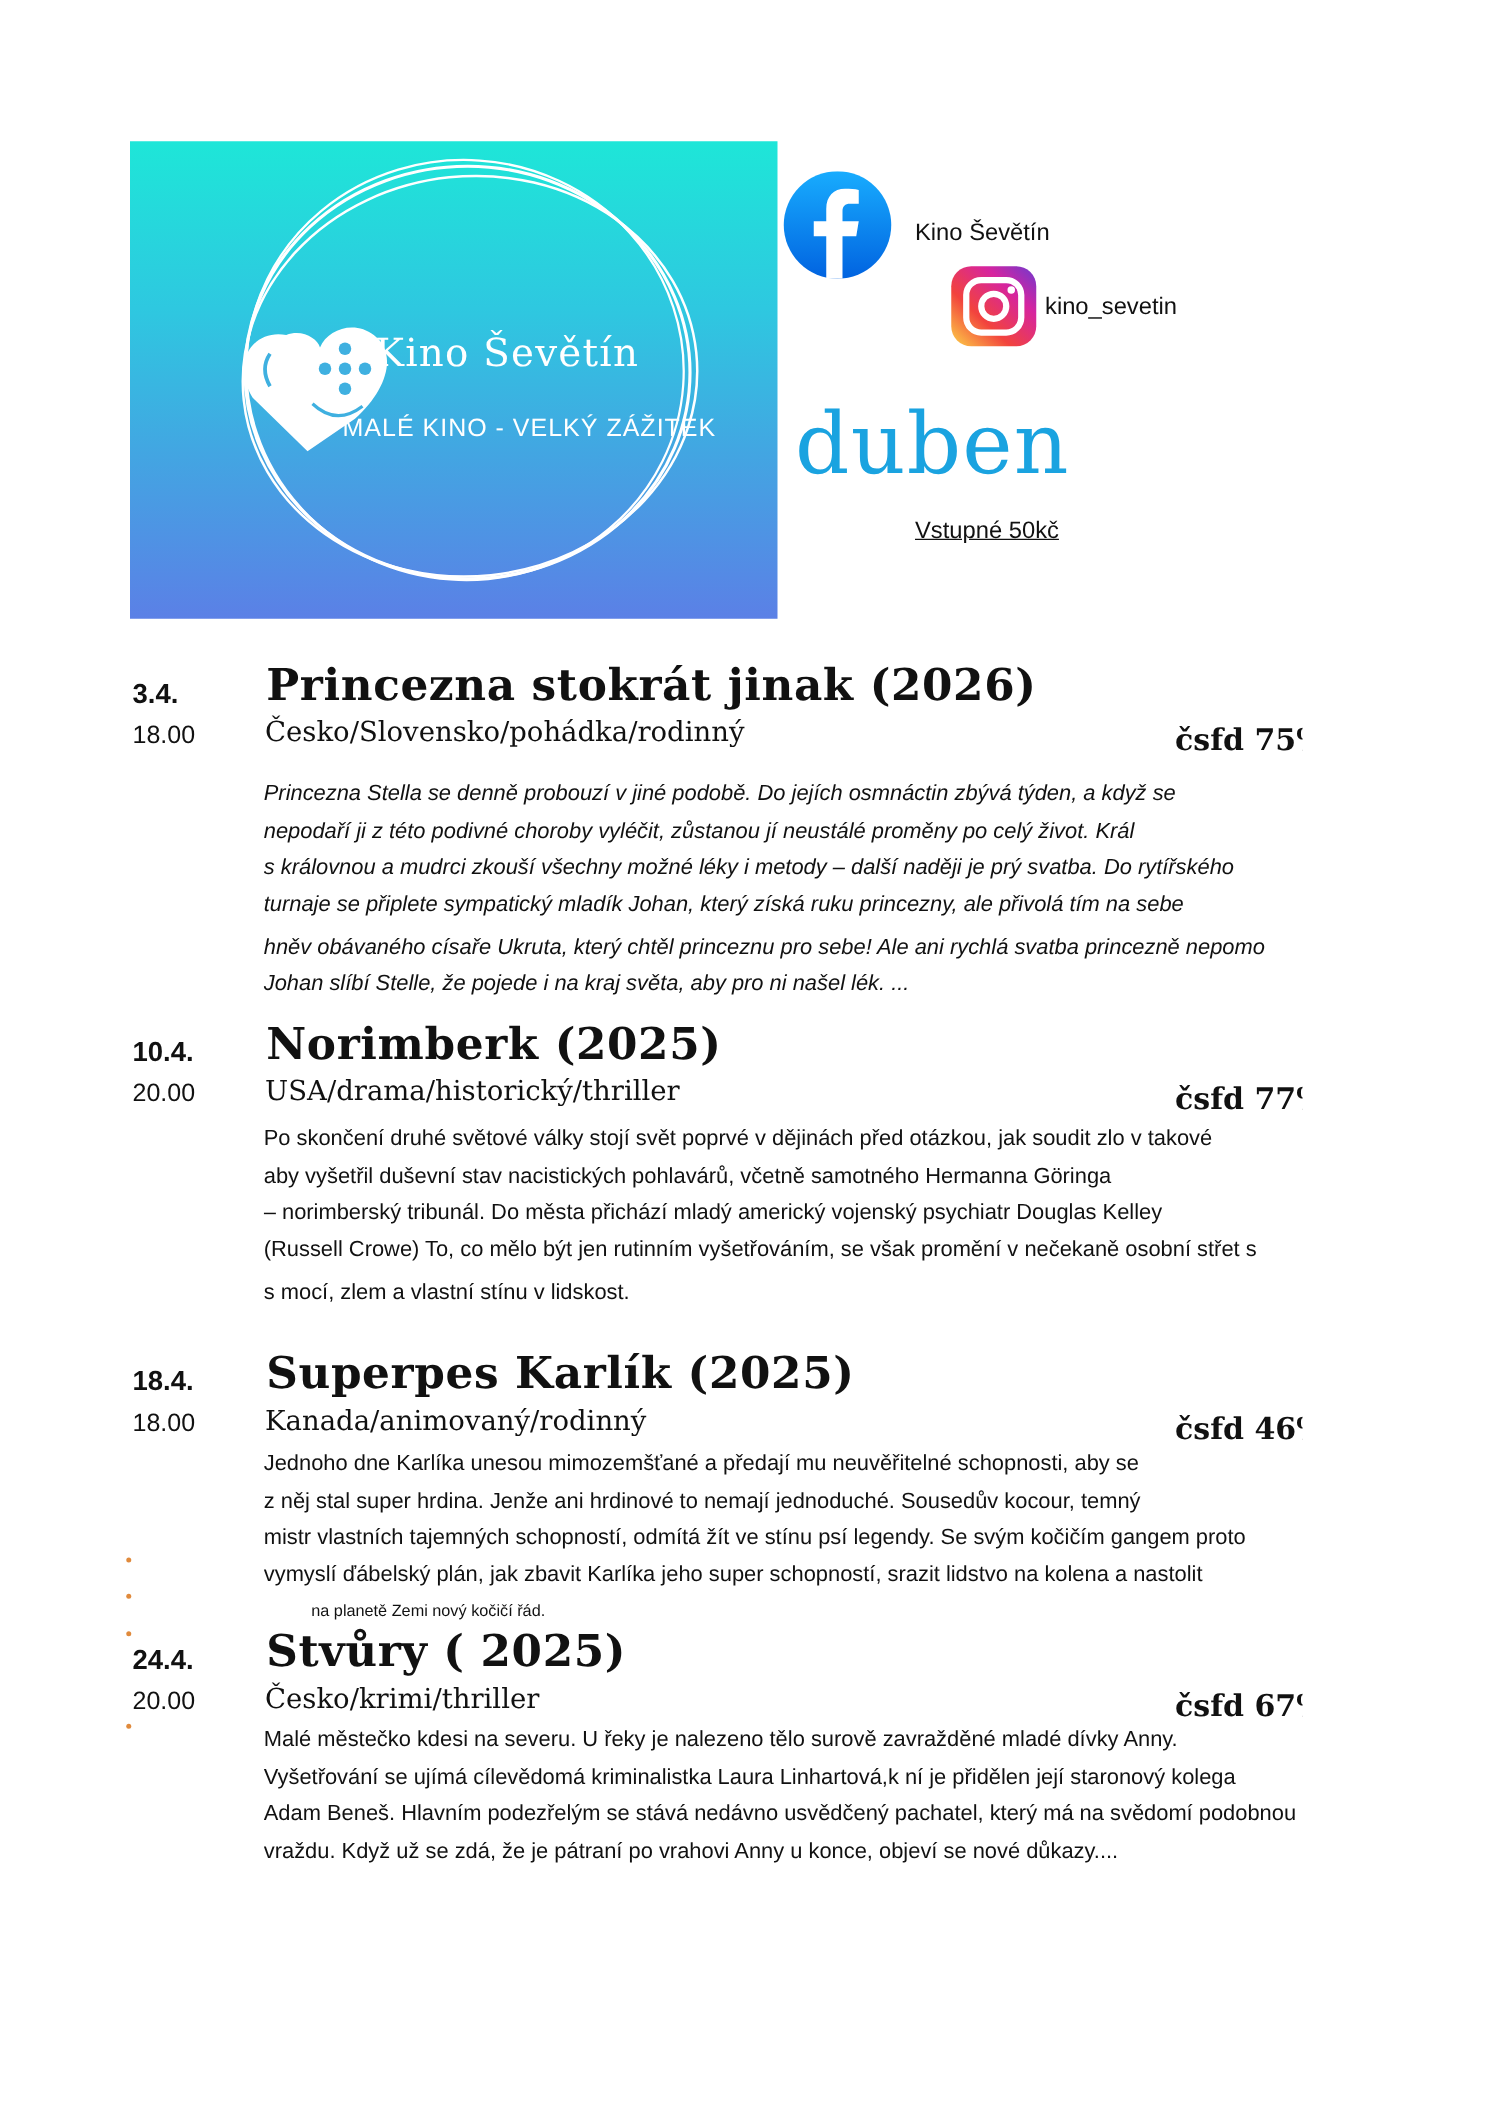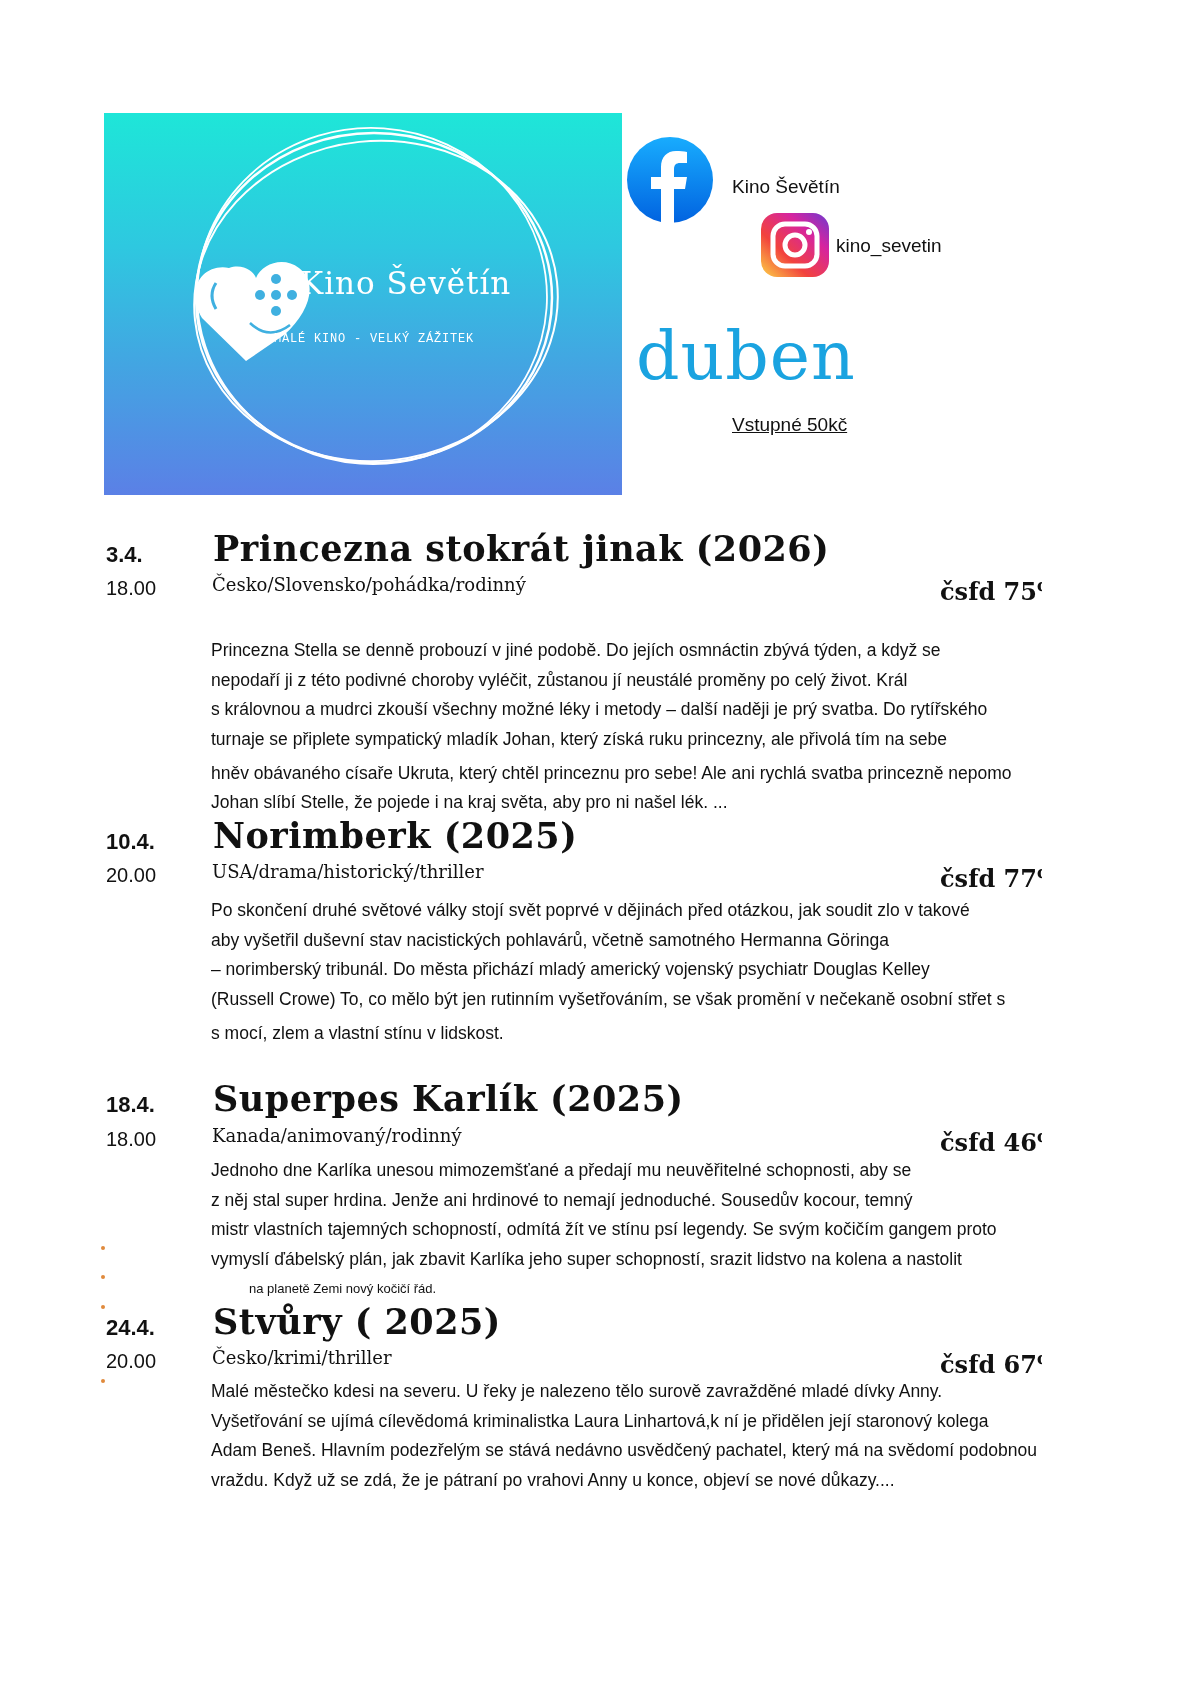--- a/index.html
+++ b/index.html
@@ -1,31 +1,31 @@
 <!DOCTYPE html>
 <html><head>
 <meta charset="utf-8">
 <style>
   html, body { margin:0; padding:0; background:#ffffff; }
   body { width:1191px; height:1684px; position:relative; overflow:hidden; font-family:"Liberation Sans", sans-serif; color:#111; }
   .abs { position:absolute; }
   .logo { left:104px; top:113px; width:518px; height:382px; background:linear-gradient(180deg,#1ee6d8 0%,#2ec8e0 35%,#42a6e2 65%,#5b80e6 100%); overflow:hidden; }
   .logo svg { position:absolute; left:0; top:0; }
   .logo-title { position:absolute; left:196px; top:152px; color:#fff; font-family:"DejaVu Serif", serif; font-size:31px; letter-spacing:1px; white-space:nowrap; }
-  .logo-sub { position:absolute; left:170px; top:219px; color:#fff; font-family:Liberation Mono, monospace; font-size:12px; letter-spacing:0.8px; white-space:nowrap; }
+  .logo-sub { position:absolute; left:170px; top:219px; color:#fff; font-family:Liberation Sans, sans-serif; font-size:20px; letter-spacing:0.8px; white-space:nowrap; }
   .fb-icon { left:624px; top:137px; width:92px; height:86px; }
   .fb-text { left:732px; top:176px; font-size:19px; font-family:"Liberation Sans", sans-serif; color:#111; }
   .ig-icon { left:760px; top:212px; width:70px; height:66px; }
   .ig-text { left:836px; top:235px; font-size:19px; color:#111; }
   .month { left:636px; top:316px; font-family:"DejaVu Serif", serif; font-size:68px; color:#1aa3e0; letter-spacing:1px; }
   .price { left:732px; top:414px; font-size:19px; color:#111;text-decoration:underline; }
   .date { left:106px; font-family:"Liberation Sans", sans-serif; font-weight:bold; font-size:22px; }
   .time { left:106px; font-size:20px; }
   .title { left:213px; font-family:"DejaVu Serif", serif; font-weight:bold; font-size:35px; white-space:nowrap; letter-spacing:0.5px; }
-  .genre { left:212px; font-family:"DejaVu Serif", serif; font-size:18px; white-space:nowrap; }
+  .genre { left:212px; font-family:"DejaVu Serif", serif; font-size:22px; white-space:nowrap; }
   .csfd { left:940px; font-family:"DejaVu Serif", serif; font-weight:bold; font-size:24px; white-space:nowrap; width:102px; overflow:hidden; }
   .desc { left:211px; width:830px; overflow:hidden; }
   .desc .line { display:block; white-space:nowrap; font-size:17.5px; height:29.5px; line-height:29.5px; font-family:"Liberation Sans", sans-serif; }
   .desc .line.small { font-size:13px;margin-left:38px; }
   .dot { width:4px; height:4px; border-radius:50%; background:#e08a3c; left:101px; }
 </style>
 </head>
 <body>
 
 <div class="abs logo">
@@ -81,21 +81,21 @@
 
 <div class="abs month">duben</div>
 <div class="abs price">Vstupné 50kč</div>
 
 <div>
   <div class="abs date" style="top:542px;">3.4.</div>
   <div class="abs title" style="top:528px;">Princezna stokrát jinak (2026)</div>
   <div class="abs time" style="top:577px;">18.00</div>
   <div class="abs genre" style="top:574px;">Česko/Slovensko/pohádka/rodinný</div>
   <div class="abs csfd" style="top:577px;">čsfd 75%</div>
-  <div class="abs desc" style="top:636px;">
+  <div class="abs desc" style="top:620px;font-style:italic;">
     <span class="line">Princezna Stella se denně probouzí v jiné podobě. Do jejích osmnáctin zbývá týden, a když se</span>
     <span class="line">nepodaří ji z této podivné choroby vyléčit, zůstanou jí neustálé proměny po celý život. Král</span>
     <span class="line">s královnou a mudrci zkouší všechny možné léky i metody – další naději je prý svatba. Do rytířského</span>
     <span class="line">turnaje se připlete sympatický mladík Johan, který získá ruku princezny, ale přivolá tím na sebe</span>
     <span class="line" style="height:34px;line-height:38px;">hněv obávaného císaře Ukruta, který chtěl princeznu pro sebe! Ale ani rychlá svatba princezně nepomo</span>
     <span class="line">Johan slíbí Stelle, že pojede i na kraj světa, aby pro ni našel lék. ...</span>
   </div>
 </div>
 
 <div>

